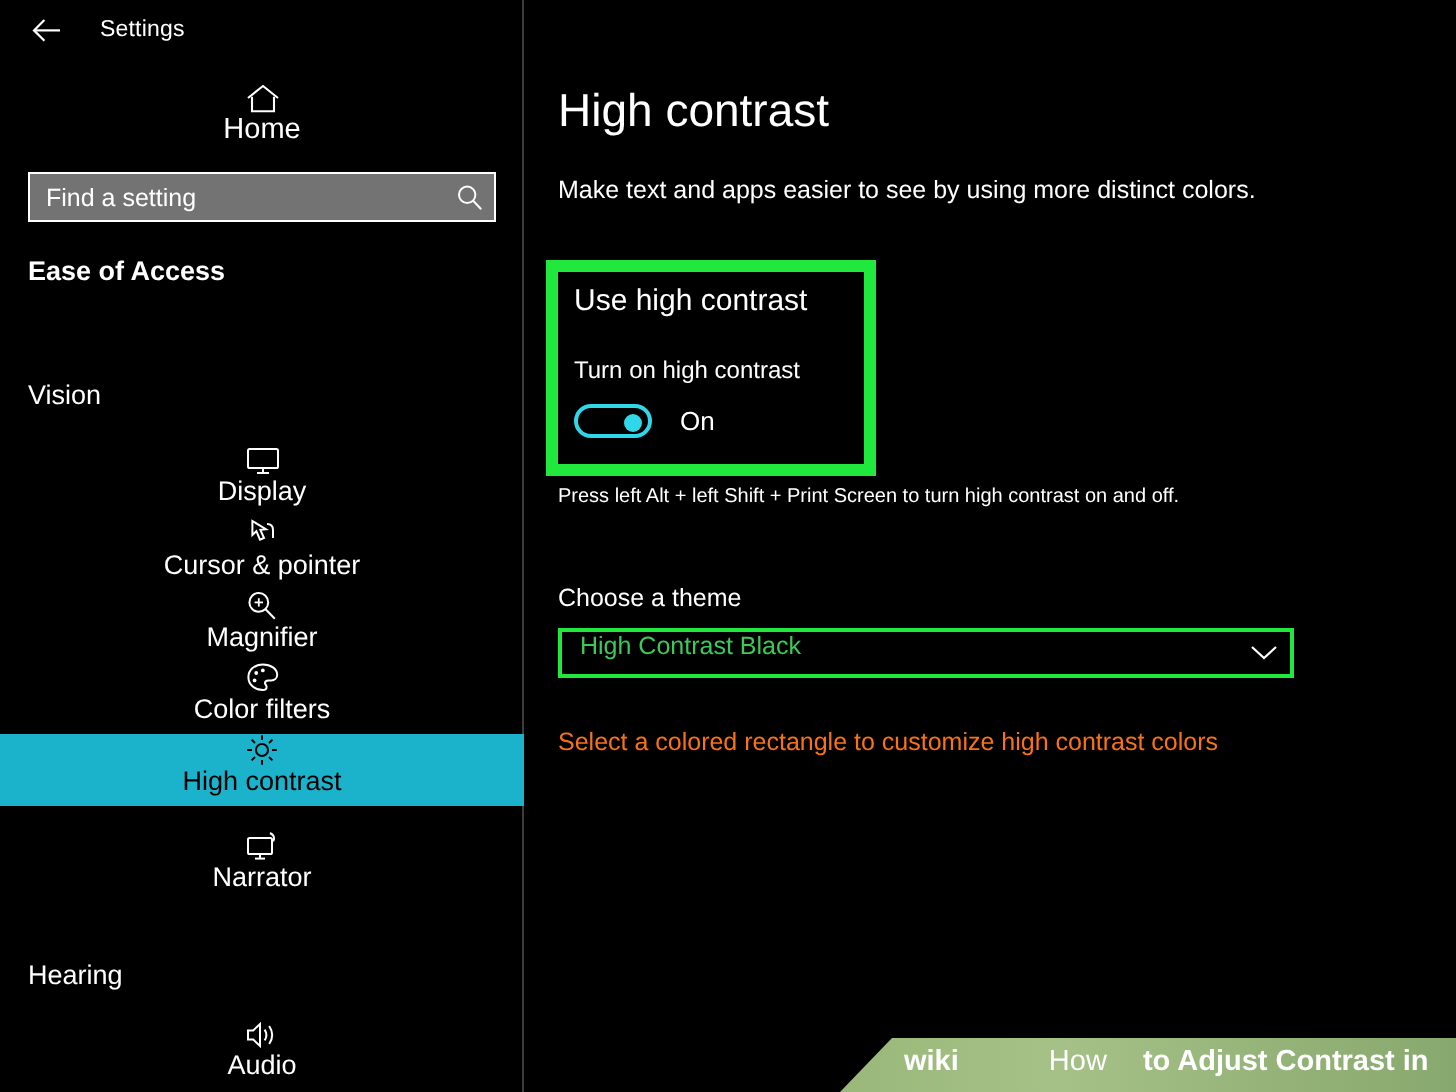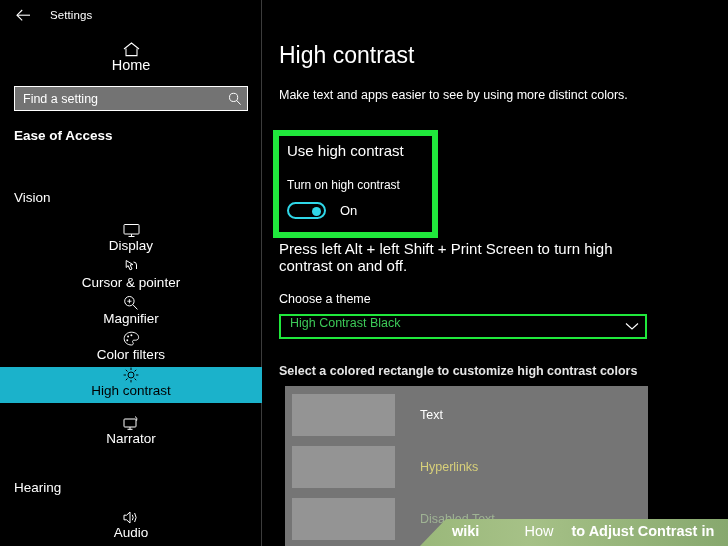--- a/index.html
+++ b/index.html
@@ -129,42 +129,42 @@
     width: 9px; height: 9px; border-radius: 50%;
     background: #2fd7e8;
   }
   #toggle-state {
     margin-left: 14px; font-size: 13px; color: #ffffff;
   }
 
   #shortcut-text {
     position: absolute; left: 16px; top: 240px;
     width: 385px;
-    font-size: 15px; line-height: 17px; color: #ffffff;
+    font-size: 10px; line-height: 17px; color: #ffffff;
   }
 
   #theme-label {
     position: absolute; left: 16px; top: 292px;
     font-size: 12.5px; color: #ffffff;
   }
   #theme-select {
     position: absolute; left: 16px; top: 314px;
     width: 368px; height: 25px;
     border: 2px solid #20e83c;
     background: #000;
     display: flex; 
   }
   #theme-select .val {
     flex: 1; font-size: 12.5px; color: #3cc957; padding-left: 9px;
   }
   #theme-select .chev { width: 26px; display:flex; justify-content:center; align-items:center; }
 
   #rect-label {
     position: absolute; left: 16px; top: 364px;
-    font-size: 12.5px; color: #e5e5e5; font-weight: bold;
+    font-size: 12.5px; color: #f97316;
   }
 
   #swatch-panel {
     position: absolute; left: 22px; top: 386px;
     width: 363px; height: 160px;
     background: #757575;
   }
   .swatch-row {
     position: absolute; left: 7px;
     width: 350px; height: 47px;
@@ -358,34 +358,20 @@
       <div class="val">High Contrast Black</div>
       <span class="chev">
         <svg width="14" height="9" viewBox="0 0 14 9">
           <path d="M1 1.5 L7 7 L13 1.5" fill="none" stroke="#ffffff" stroke-width="1.1"></path>
         </svg>
       </span>
     </div>
 
     <div id="rect-label">Select a colored rectangle to customize high contrast colors</div>
 
-    <div id="swatch-panel">
-      <div class="swatch-row" style="top:5px">
-        <div class="chip"></div>
-        <div class="sname" style="color:#ffffff">Text</div>
-      </div>
-      <div class="swatch-row" style="top:57px">
-        <div class="chip"></div>
-        <div class="sname" style="color:#d8d07a">Hyperlinks</div>
-      </div>
-      <div class="swatch-row" style="top:109px">
-        <div class="chip"></div>
-        <div class="sname" style="color:#9fb394">Disabled Text</div>
-      </div>
-    </div>
 
   </div>
 
   <div id="wm">
     <div class="band"></div>
     <div class="txt"><span class="b1">wiki</span><span class="b2">How</span><span class="n"> to Adjust Contrast in </span><span class="n">Windows 10</span></div>
   </div>
 
 </div>
 

